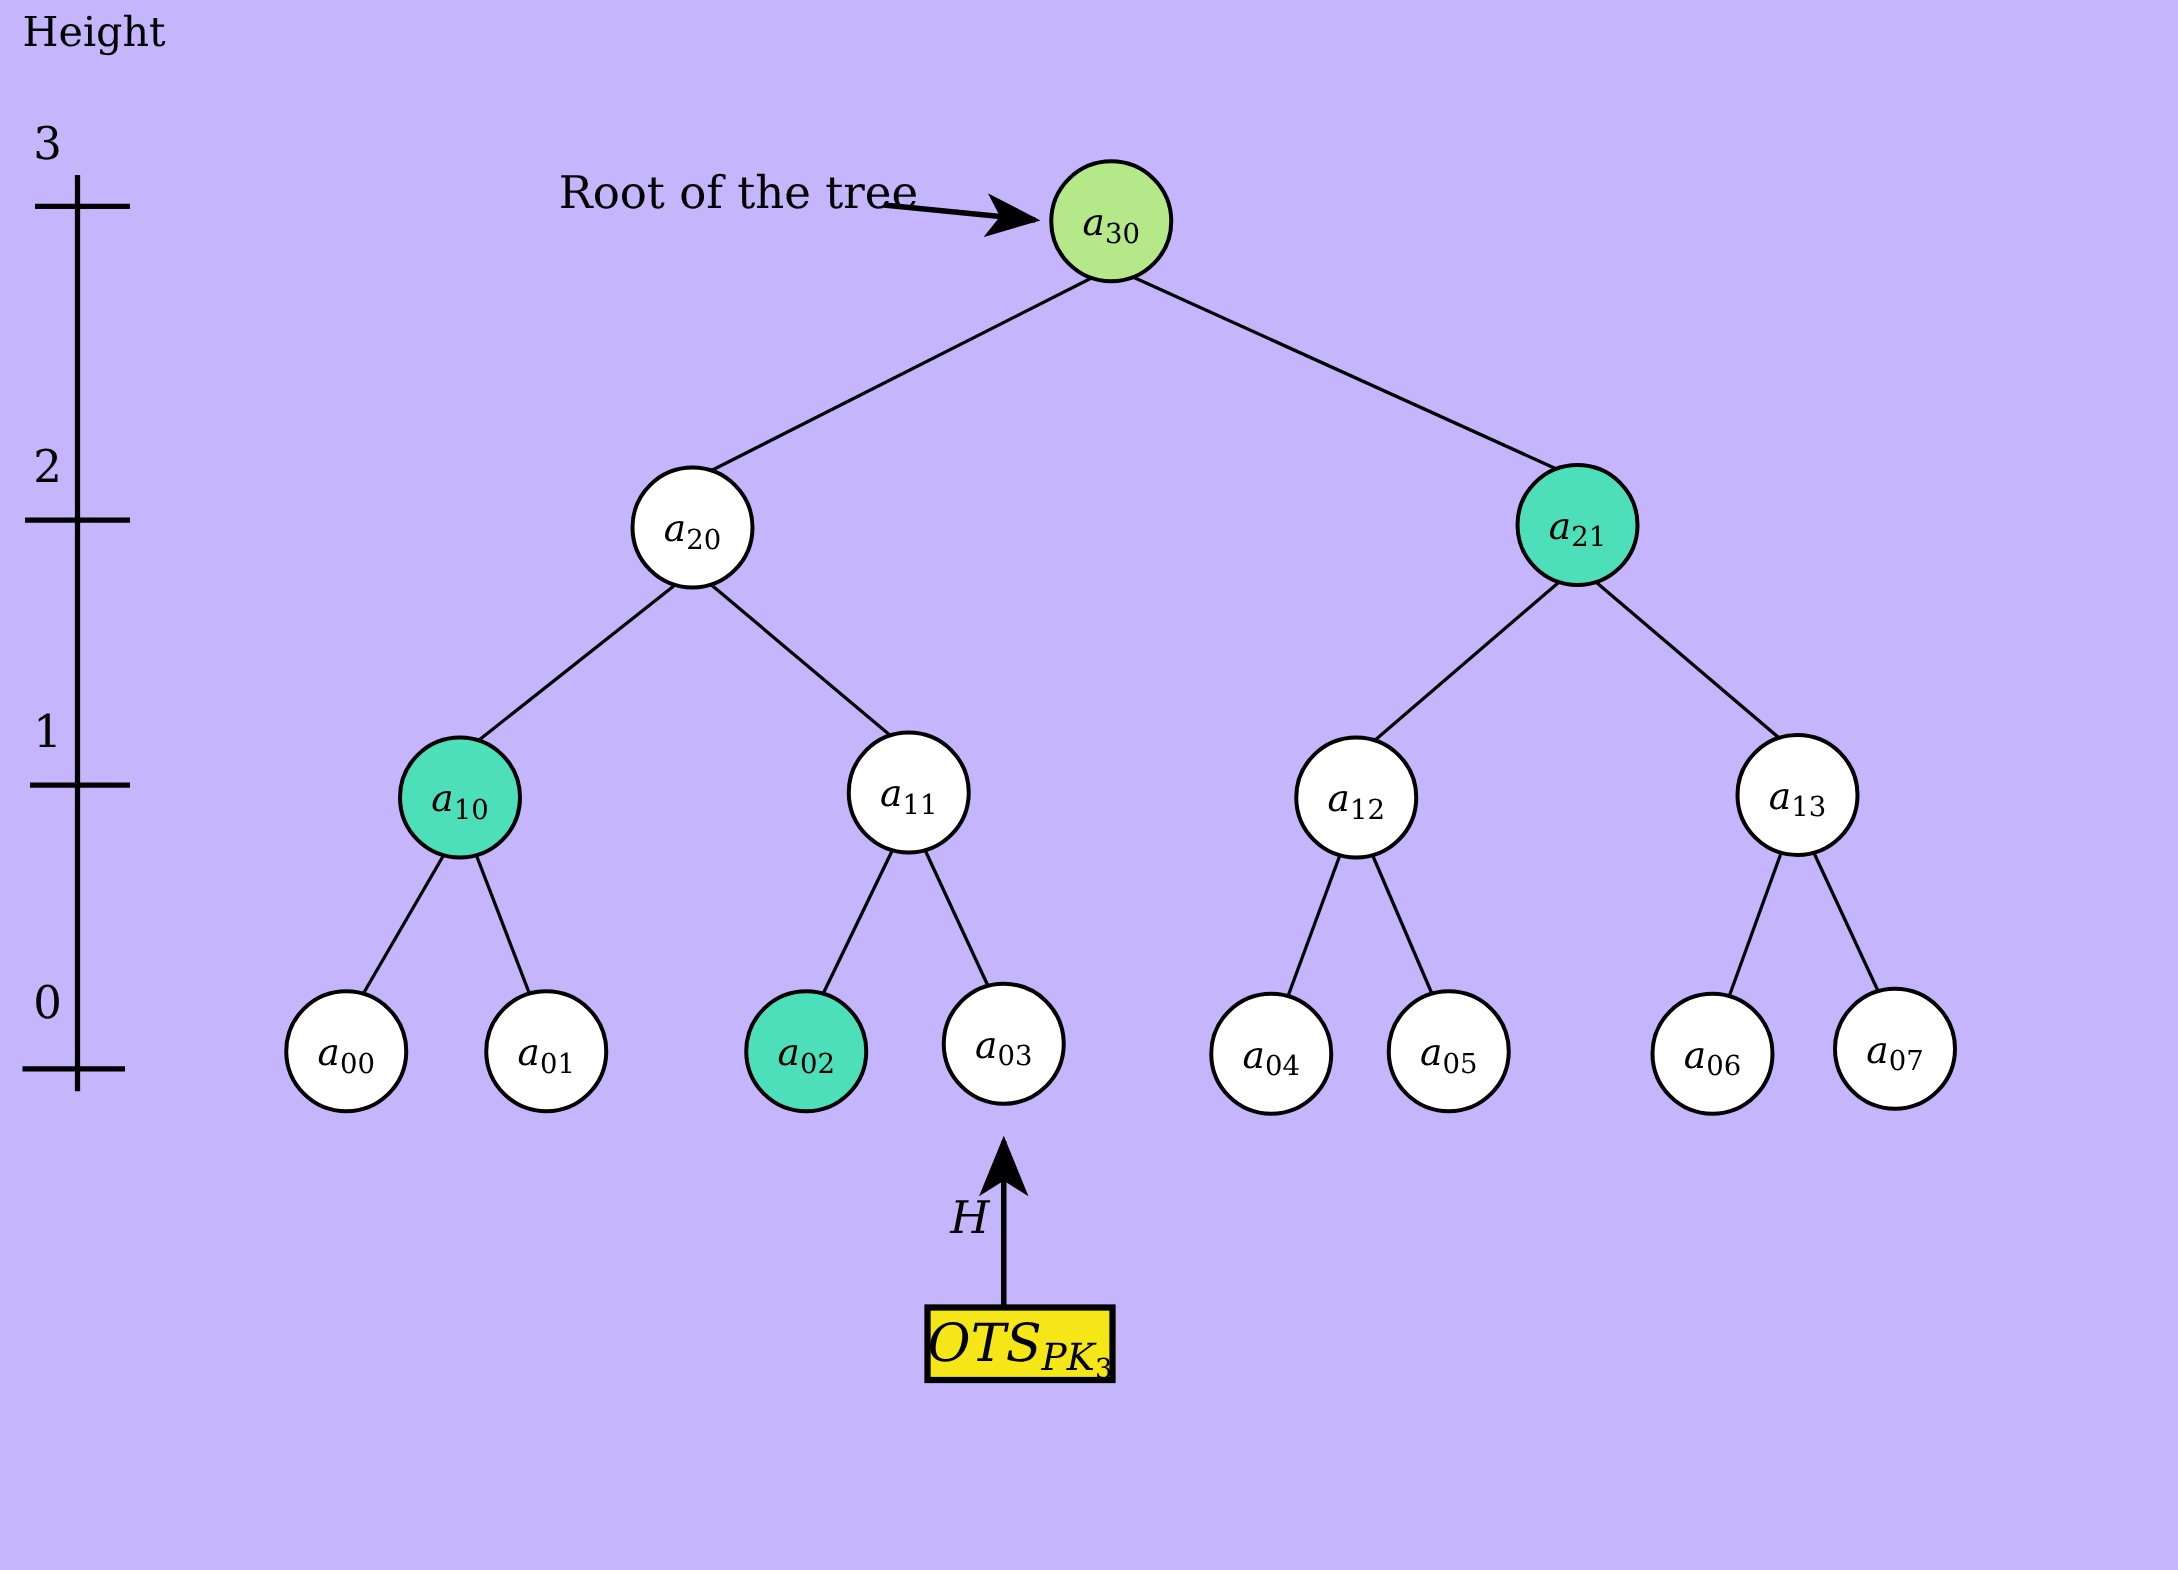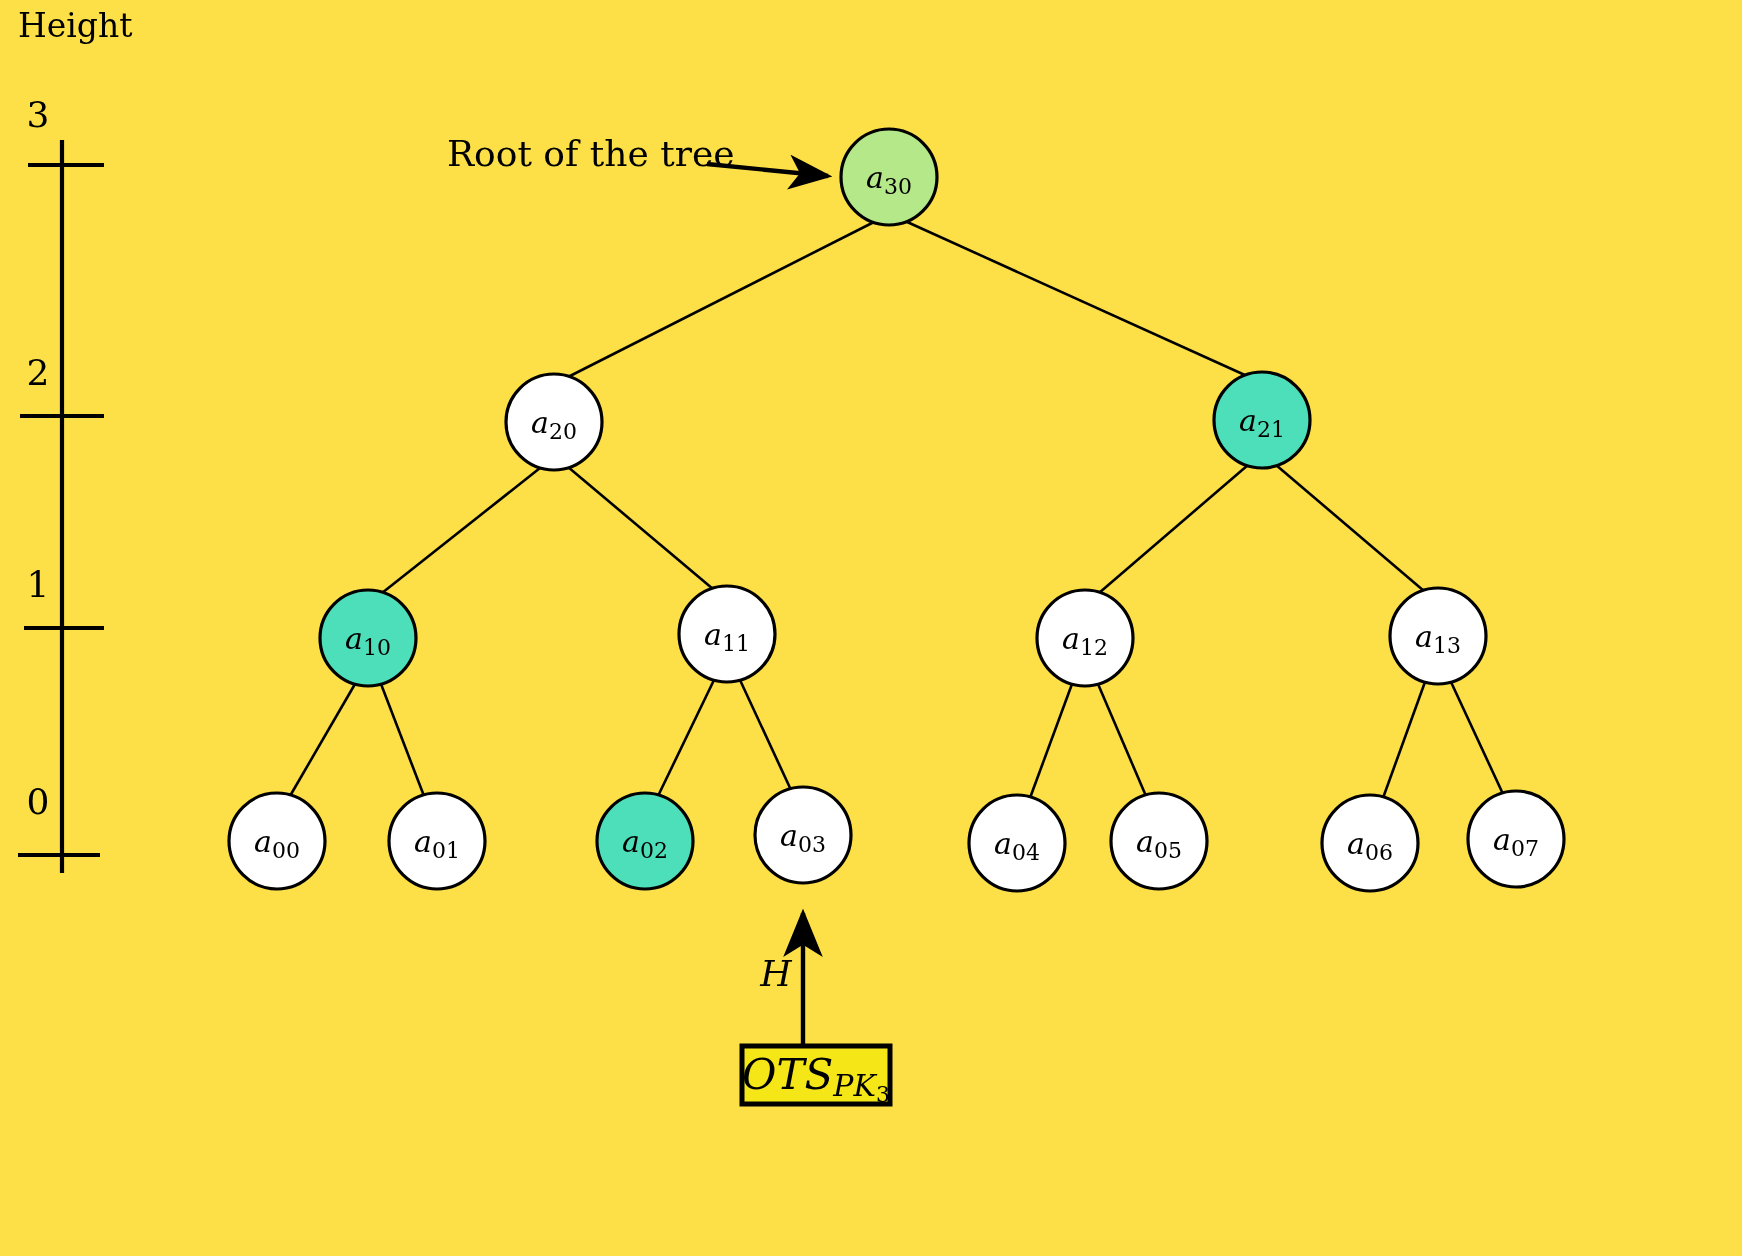--- a/index.html
+++ b/index.html
@@ -4,21 +4,21 @@
 <style>
   html, body {
     margin: 0;
     padding: 0;
     background: #ffffff;
   }
   #canvas {
     position: relative;
     width: 1742px;
     height: 1256px;
-    background: #fde047;
+    background: #c4b5fd;
     overflow: hidden;
     font-family: "DejaVu Serif", "Liberation Serif", serif;
   }
   svg#diagram {
     position: absolute;
     left: 0;
     top: 0;
     width: 1742px;
     height: 1256px;
   }

